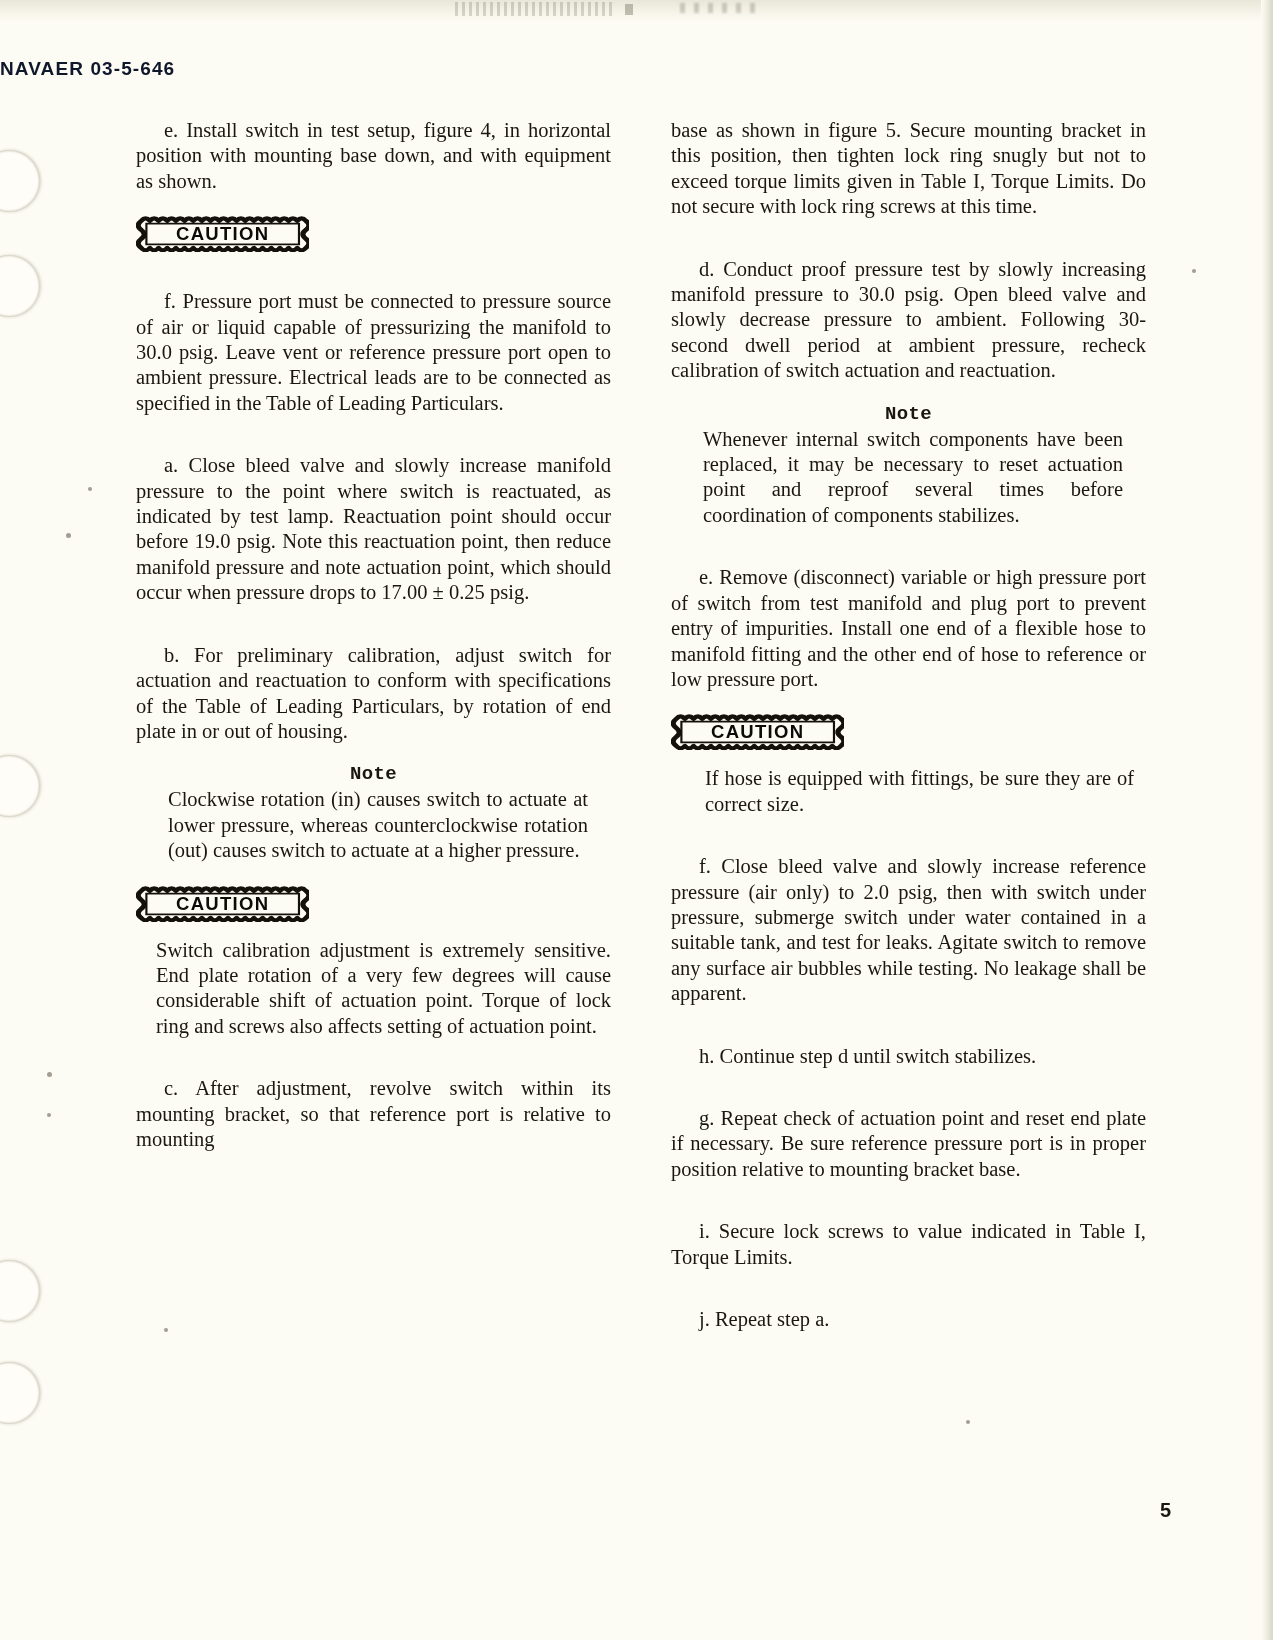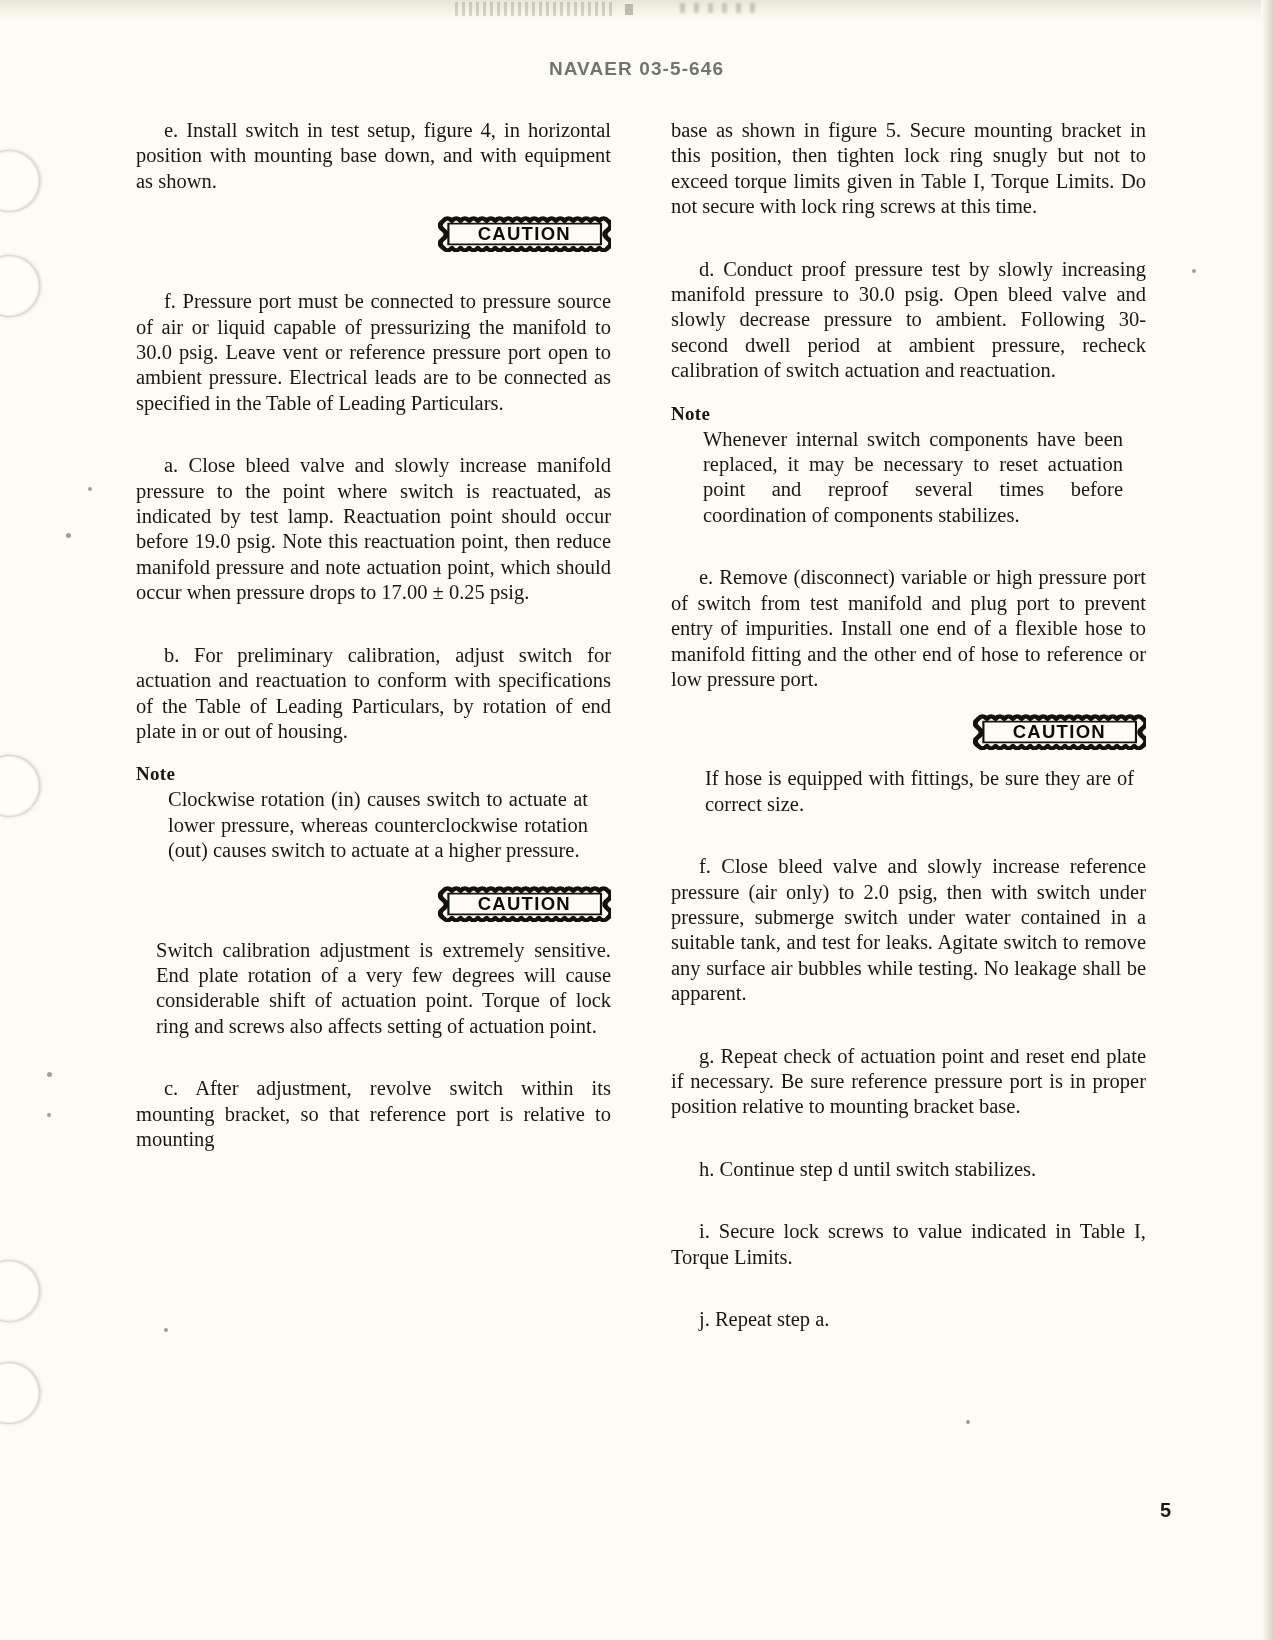--- a/index.html
+++ b/index.html
@@ -70,26 +70,25 @@
     background: #57503f;
     border-radius: 50%;
     opacity: .55;
   }
 
   
   .running-head {
     position: absolute;
     top: 58px;
     left: 0; right: 0;
-    text-align: center;
     font-family: "Liberation Sans", "DejaVu Sans", sans-serif;
     font-weight: bold;
     font-size: 19px;
     letter-spacing: 1.1px;
-    color: #737373;
+    color: #0f172a;
   }
 
   
   .columns {
     position: absolute;
     top: 118px;
     left: 136px;
     width: 1010px;
     display: flex;
     gap: 60px;
@@ -111,38 +110,39 @@
   .sec-head {
     font-family: "Liberation Sans", "DejaVu Sans", sans-serif;
     font-weight: bold;
     font-size: 19.5px;
     letter-spacing: .4px;
   }
 
   
   .note-block { margin-top: 19px; }
   .note-title {
-    font-family: Liberation Serif, serif;
+    text-align: center;
+    font-family: Liberation Mono, monospace;
     font-weight: bold;
     font-size: 19px;
     letter-spacing: .3px;
     margin-bottom: 2px;
   }
   .note-body {
     font-size: 20.5px;
     line-height: 25.4px;
     text-align: justify;
     margin: 0 0 0 32px;
     width: 420px;
   }
 
   
   .caution-wrap {
     display: flex;
-    justify-content: flex-end;
+    justify-content: flex-start;
     margin: 22px 0 16px 0;
   }
   .caution-box {
     position: relative;
     display: inline-block;
     padding: 7px 40px 7px 40px;
   }
   .caution-label {
     position: relative;
     z-index: 3;
@@ -286,23 +286,23 @@
                      q-7,-6 0,-13 q7,-6 0,-13 q-7,-6 0,-13 Z" fill="none" stroke="#14110c" stroke-width="6" stroke-linejoin="round"></path>
             <rect x="12" y="11" width="176" height="30" fill="none" stroke="#14110c" stroke-width="2.5"></rect>
           </svg>
           <span class="caution-label">CAUTION</span>
         </div>
       </div>
       <p class="caution-body">If hose is equipped with fittings, be sure they are of correct size.</p>
 
       <p class="indent gap">f. Close bleed valve and slowly increase reference pressure (air only) to 2.0 psig, then with switch under pressure, submerge switch under water contained in a suitable tank, and test for leaks. Agitate switch to remove any surface air bubbles while testing. No leakage shall be apparent.</p>
 
+      <p class="indent gap">h. Continue step d until switch stabilizes.</p>
+
       <p class="indent gap">g. Repeat check of actuation point and reset end plate if necessary. Be sure reference pressure port is in proper position relative to mounting bracket base.</p>
-
-      <p class="indent gap">h. Continue step d until switch stabilizes.</p>
 
       <p class="indent gap">i. Secure lock screws to value indicated in Table I, Torque Limits.</p>
 
       <p class="indent gap">j. Repeat step a.</p>
 
     </div>
   </div>
 
   <div class="page-num">5</div>
 

